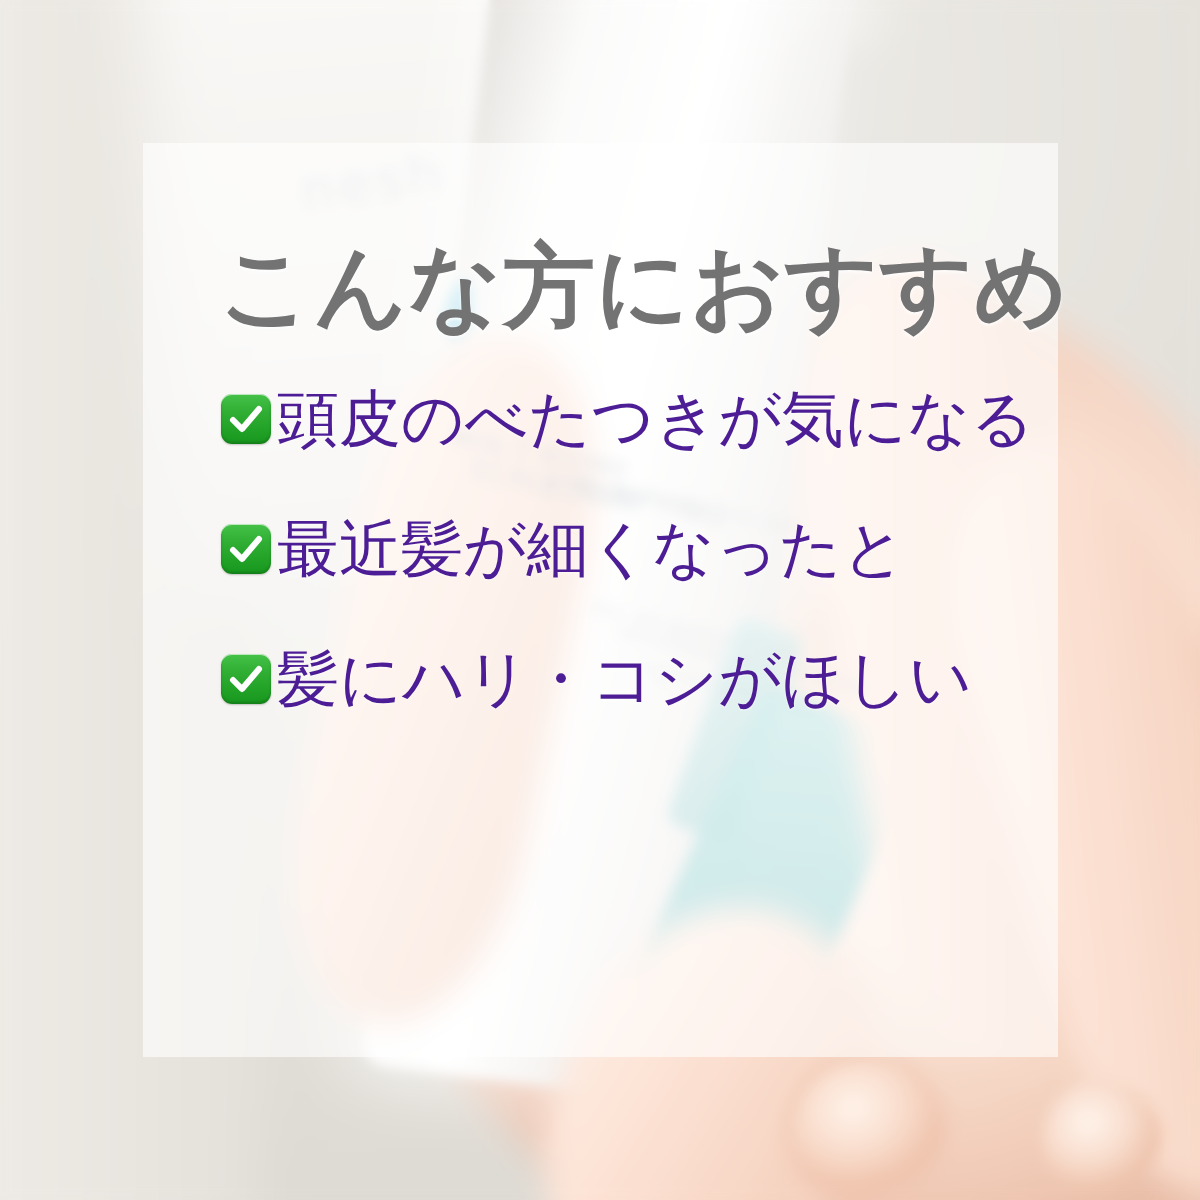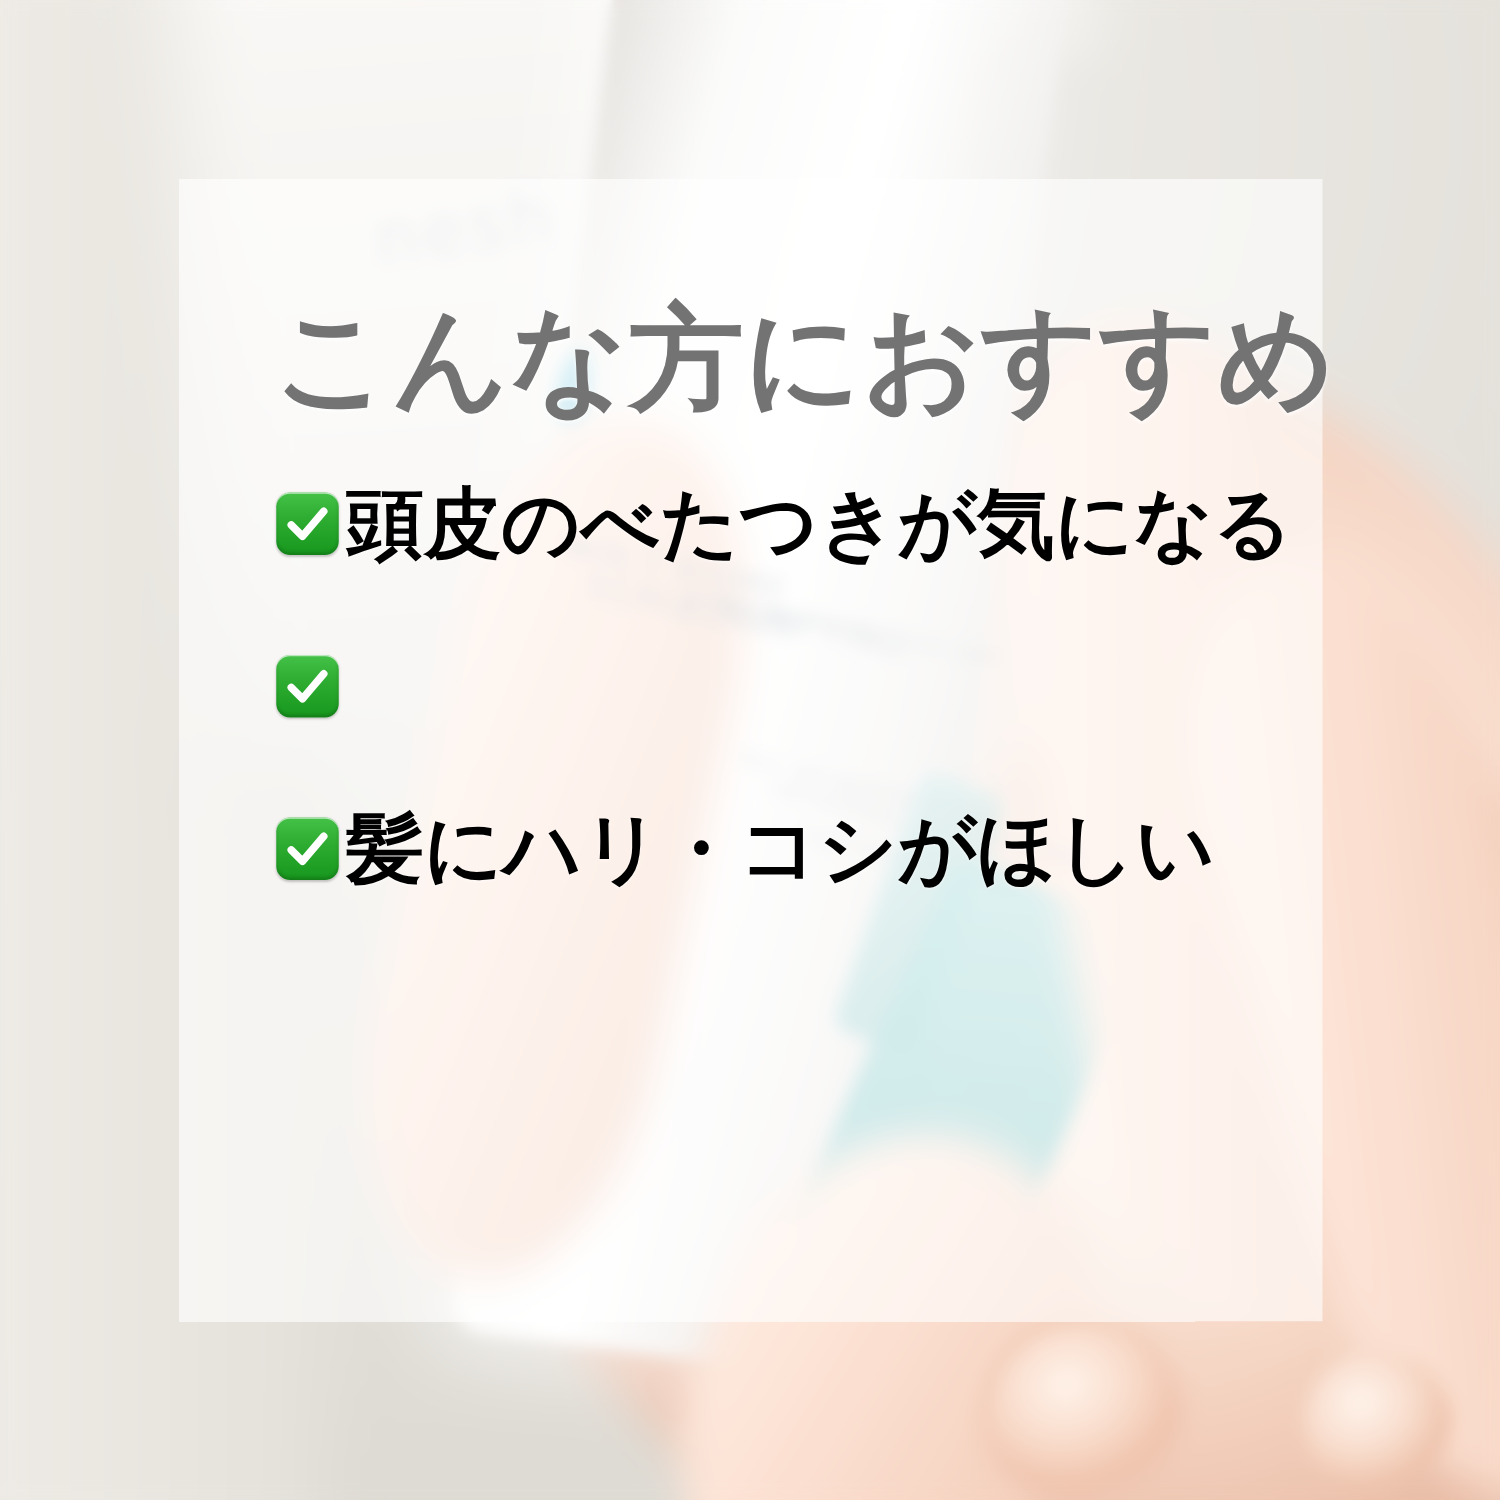--- a/index.html
+++ b/index.html
@@ -300,22 +300,22 @@
   .check svg {
     position: absolute;
     left: 50%; top: 50%;
     transform: translate(-50%, -50%);
     width: 40px; height: 40px;
     display: block;
   }
 
   .item-text {
     font-size: 62px;
-    font-weight: 700;
-    color: #000000;
+    font-weight: 400;
+    color: #4c1d95;
     line-height: 1;
     letter-spacing: 0px;
     text-shadow: 0 1px 2px rgba(255,255,255,.7);
   }
 </style>
 </head>
 <body>
 
 <div id="stage">
 
@@ -371,20 +371,21 @@
         <span class="item-text">頭皮のべたつきが気になる</span>
       </div>
 
 
       <div class="list-item">
         <span class="check">
           <svg viewBox="0 0 40 40" aria-hidden="true">
             <path d="M7 21 L16 30 L33 10" fill="none" stroke="#ffffff" stroke-width="6" stroke-linecap="round" stroke-linejoin="round"></path>
           </svg>
         </span>
+        <span class="item-text">最近髪が細くなったと</span>
       </div>
 
       <div class="list-item">
         <span class="check">
           <svg viewBox="0 0 40 40" aria-hidden="true">
             <path d="M7 21 L16 30 L33 10" fill="none" stroke="#ffffff" stroke-width="6" stroke-linecap="round" stroke-linejoin="round"></path>
           </svg>
         </span>
         <span class="item-text">髪にハリ・コシがほしい</span>
       </div>

